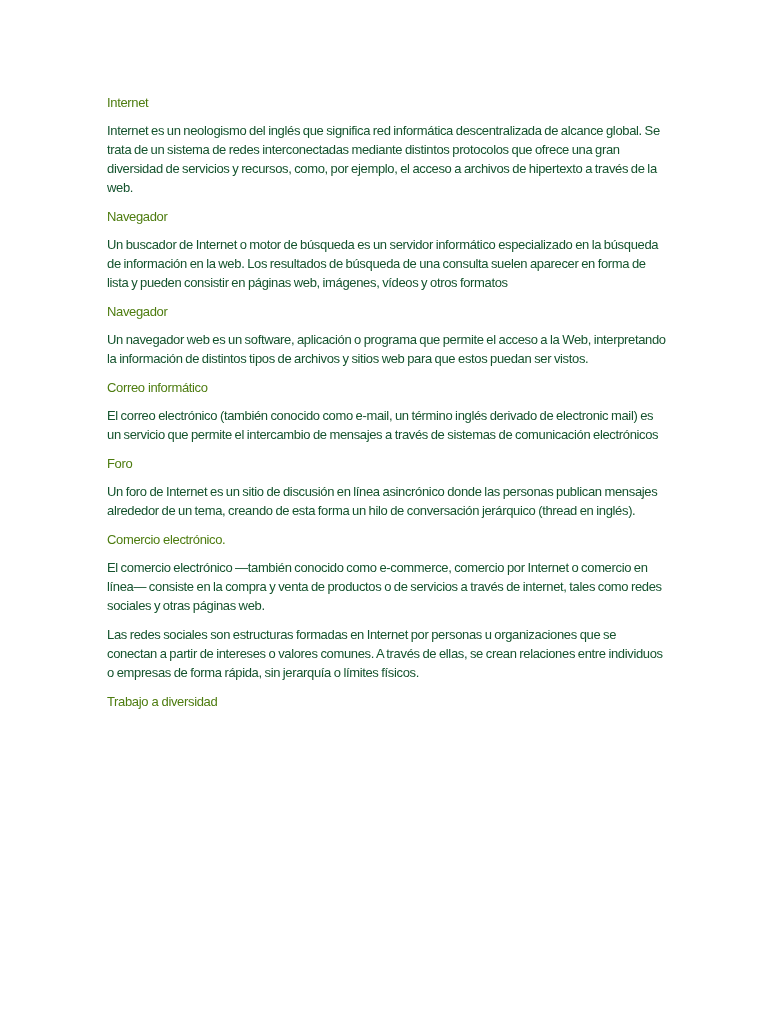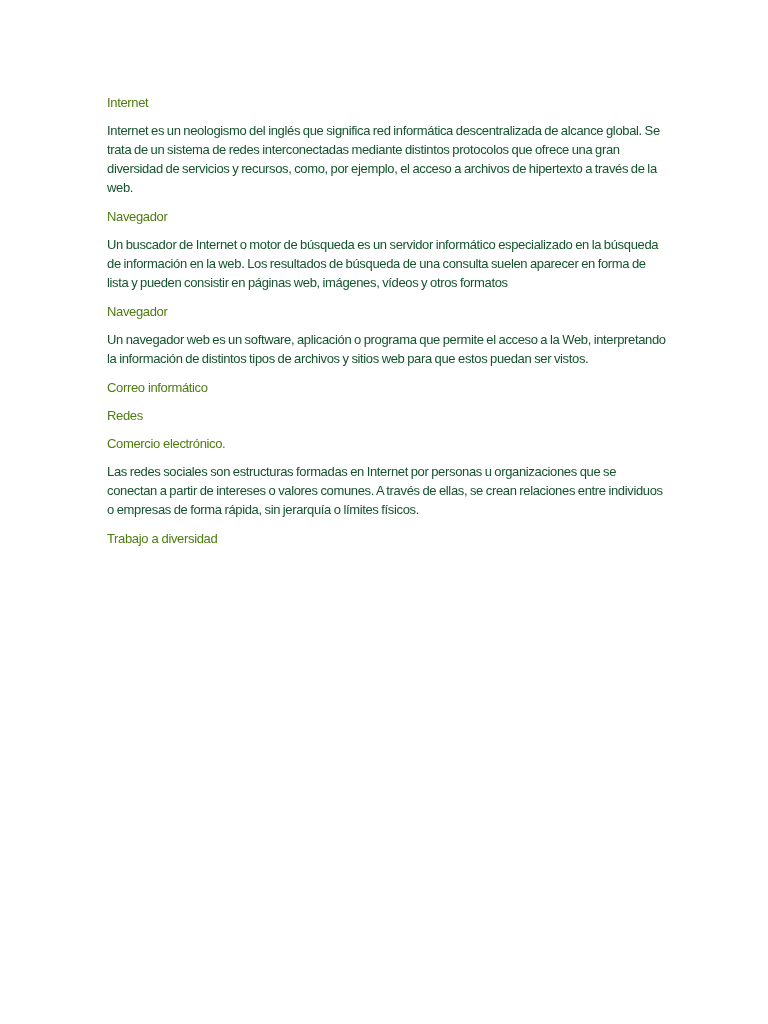--- a/index.html
+++ b/index.html
@@ -53,28 +53,31 @@
   <section class="section">
     <p class="heading">Navegador</p>
     <p class="body-text">Un buscador de Internet o motor de búsqueda es un servidor informático especializado en la búsqueda de información en la web. Los resultados de búsqueda de una consulta suelen aparecer en forma de lista y pueden consistir en páginas web, imágenes, vídeos y otros formatos</p>
   </section>
   <section class="section">
     <p class="heading">Navegador</p>
     <p class="body-text">Un navegador web es un software, aplicación o programa que permite el acceso a la Web, interpretando la información de distintos tipos de archivos y sitios web para que estos puedan ser vistos.</p>
   </section>
   <section class="section">
     <p class="heading">Correo informático</p>
+    <p class="body-text">El correo electrónico (también conocido como e-mail, un término inglés derivado de electronic mail) es un servicio que permite el intercambio de mensajes a través de sistemas de comunicación electrónicos</p>
   </section>
   <section class="section">
-    <p class="heading">Redes</p>
+    <p class="heading">Foro</p>
+    <p class="body-text">Un foro de Internet es un sitio de discusión en línea asincrónico donde las personas publican mensajes alrededor de un tema, creando de esta forma un hilo de conversación jerárquico (thread en inglés).</p>
   </section>
   <section class="section">
   </section>
   <section class="section">
     <p class="heading">Comercio electrónico.</p>
+    <p class="body-text">El comercio electrónico —también conocido como e-commerce, comercio por Internet o comercio en línea— consiste en la compra y venta de productos o de servicios a través de internet, tales como redes sociales y otras páginas web.</p>
   </section>
   <section class="section">
     <p class="body-text">Las redes sociales son estructuras formadas en Internet por personas u organizaciones que se conectan a partir de intereses o valores comunes. A través de ellas, se crean relaciones entre individuos o empresas de forma rápida, sin jerarquía o límites físicos.</p>
   </section>
   <section class="section">
     <p class="heading">Trabajo a diversidad</p>
   </section>
 </div>
 
 </body></html>

